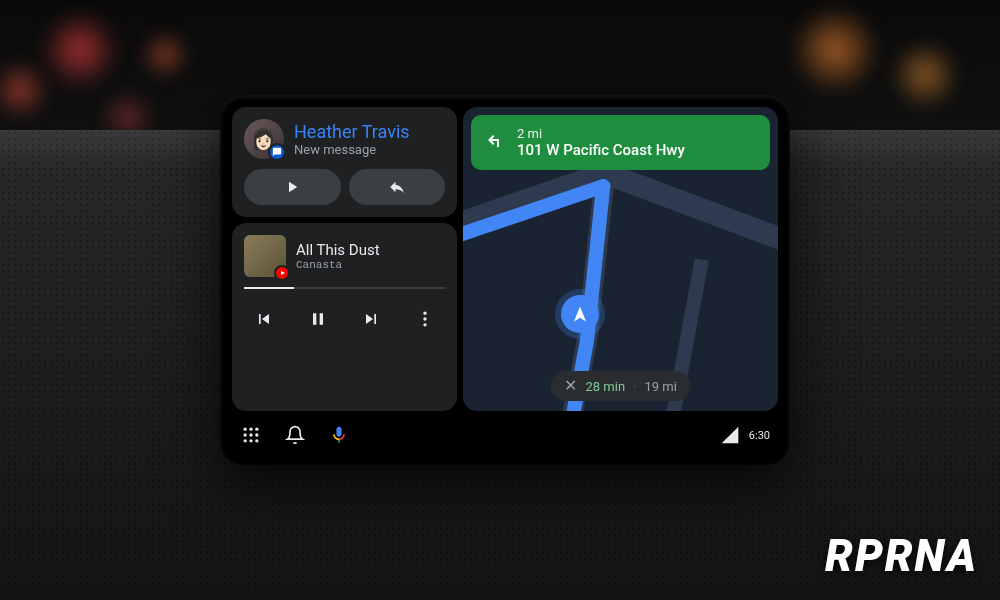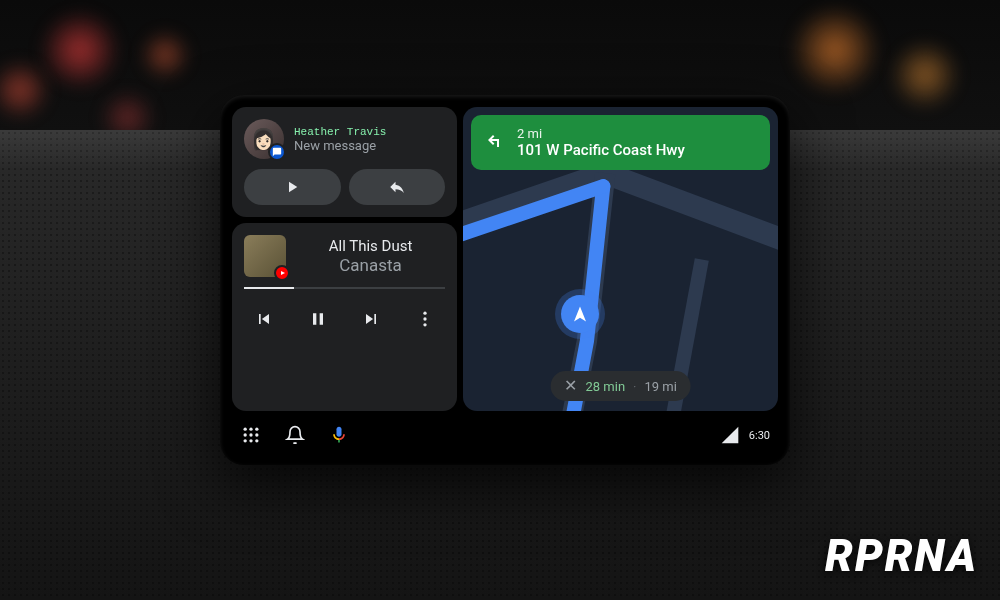--- a/index.html
+++ b/index.html
@@ -25,35 +25,35 @@
 
 .card { background: #1f2022; border-radius: 14px; padding: 12px; }
 
 .msg-card { display: flex; flex-direction: column; gap: 10px; }
 .msg-head { display: flex; align-items: center; gap: 10px; }
 .avatar { position: relative; width: 40px; height: 40px; }
 .avatar-img { width: 40px; height: 40px; border-radius: 50%; background: linear-gradient(135deg, #6b5b5b, #3a3030); display: flex; align-items: center; justify-content: center; color: #d4c5b5; font-size: 20px; }
 .badge { position: absolute; bottom: -2px; right: -2px; width: 18px; height: 18px; background: #0b57d0; border-radius: 50%; display: flex; align-items: center; justify-content: center; border: 2px solid #1f2022; }
 .badge svg { width: 10px; height: 10px; }
 .msg-text { flex: 1; }
-.msg-name { color: #86efac; font-size: 11px; font-weight: 400; font-family: Liberation Mono, monospace; }
+.msg-name { color: #3b82f6; font-size: 18px; font-weight: 400; }
 .msg-sub { color: #9aa0a6; font-size: 13px; }
 .msg-actions { display: flex; gap: 8px; }
 .pill-btn { flex: 1; height: 36px; background: #3c3f42; border-radius: 18px; display: flex; align-items: center; justify-content: center; color: #e8eaed; }
 .pill-btn svg { width: 18px; height: 18px; }
 
 .music-card { flex: 1; display: flex; flex-direction: column; }
 .music-head { display: flex; align-items: center; gap: 10px; }
 .album { position: relative; width: 42px; height: 42px; }
 .album-art { width: 42px; height: 42px; border-radius: 6px; background: linear-gradient(135deg, #8a7d5a, #5a5236); }
 .album-badge { position: absolute; bottom: -4px; right: -4px; width: 16px; height: 16px; background: #ff0000; border-radius: 50%; border: 2px solid #1f2022; display: flex; align-items: center; justify-content: center; }
 .album-badge::after { content: ''; width: 0; height: 0; border-left: 4px solid #fff; border-top: 2.5px solid transparent; border-bottom: 2.5px solid transparent; margin-left: 1px; }
-.music-text { flex: 1; text-align: center; }
+.music-text { flex: 1; }
 .track { color: #e8eaed; font-size: 15px; }
-.artist { color: #9aa0a6; font-size: 17px; }
+.artist { color: #9aa0a6; font-size: 11px; font-family: Liberation Mono, monospace; }
 .progress { height: 2px; background: #3c3f42; margin: 10px 0 8px; position: relative; }
 .progress::after { content: ''; position: absolute; left: 0; top: 0; bottom: 0; width: 25%; background: #e8eaed; }
 .controls { display: flex; align-items: center; justify-content: space-between; padding: 4px 2px 0; }
 .ctrl { width: 36px; height: 36px; display: flex; align-items: center; justify-content: center; color: #e8eaed; }
 .ctrl svg { width: 20px; height: 20px; }
 
 .map { flex: 1; background: #1a2332; border-radius: 14px; position: relative; overflow: hidden; }
 .nav-banner { position: absolute; top: 8px; left: 8px; right: 8px; background: #1e8e3e; border-radius: 10px; padding: 11px 12px; display: flex; align-items: center; gap: 10px; color: #fff; }
 .nav-icon svg { width: 24px; height: 24px; }
 .nav-text { flex: 1; }

